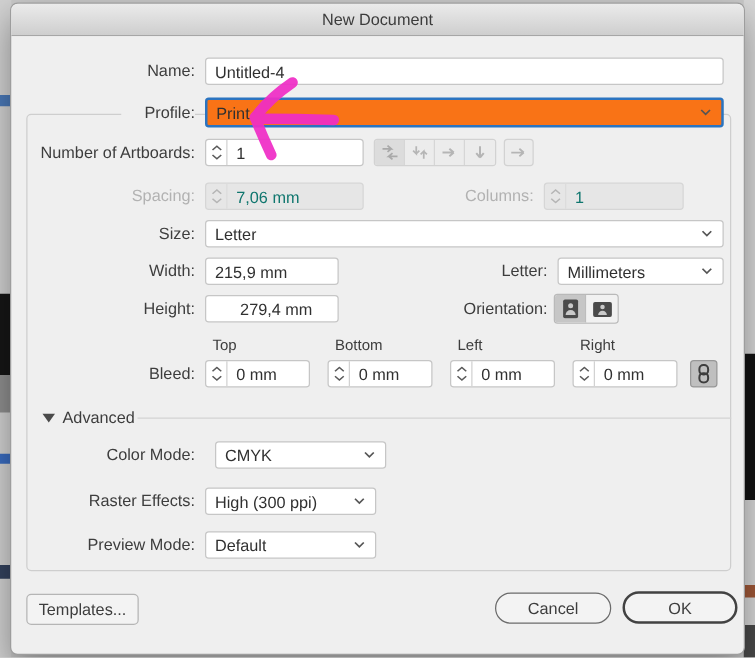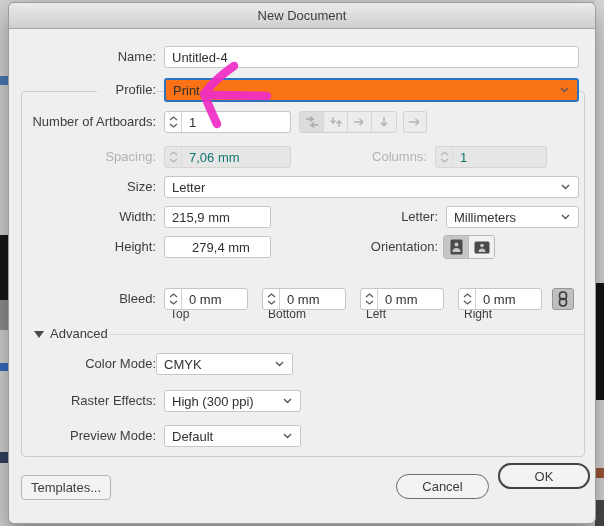--- a/index.html
+++ b/index.html
@@ -232,21 +232,21 @@
         <span class="orient">
           <svg width="16" height="13" viewBox="0 0 16 13">
               <rect x="0.5" y="0.5" width="15" height="12" rx="1.5" fill="#4a4a4a"></rect>
               <circle cx="8" cy="4.5" r="1.8" fill="#c9c9c9"></circle>
               <path d="M4.5 11 a3.5 3.5 0 0 1 7 0 z" fill="#c9c9c9"></path>
             </svg>
         </span>
       </div>
     </div>
 
-    <div class="row" style="top:266px;height:14px;margin-top:38px;">
+    <div class="row" style="top:266px;height:14px;">
       <span class="bleed-lbl" style="left:161px;">Top</span>
       <span class="bleed-lbl" style="left:259px;">Bottom</span>
       <span class="bleed-lbl" style="left:357px;">Left</span>
       <span class="bleed-lbl" style="left:455px;">Right</span>
     </div>
 
     <div class="row" style="top:285px;">
       <span class="lbl">Bleed:</span>
 
       <div class="field" style="left:155px;width:84px;">
@@ -306,21 +306,21 @@
     </div>
 
     <div class="row" style="top:320px;">
       <span class="adv-tri"></span>
       <span class="adv-text">Advanced</span>
       <span class="adv-line"></span>
     </div>
 
     <div class="row" style="top:350px;">
       <span class="lbl">Color Mode:</span>
-      <div class="field" style="left:147px;width:137px;">
+      <div class="field" style="left:163px;width:137px;">
         <span class="val">CMYK</span>
         <span class="chev">
           <svg width="9" height="6" viewBox="0 0 9 6">
               <polyline points="1,1 4.5,4.5 8,1" fill="none" stroke="#555" stroke-width="1.4"></polyline>
             </svg>
         </span>
       </div>
     </div>
 
     <div class="row" style="top:387px;">
@@ -342,21 +342,21 @@
         <span class="chev">
           <svg width="9" height="6" viewBox="0 0 9 6">
               <polyline points="1,1 4.5,4.5 8,1" fill="none" stroke="#555" stroke-width="1.4"></polyline>
             </svg>
         </span>
       </div>
     </div>
 
     <button class="btn pill" style="left:387px;top:471px;width:93px;">Cancel</button>
     <button class="btn square" style="left:12px;top:472px;width:90px;">Templates...</button>
-    <button class="btn pill default" style="left:489px;top:460px;width:92px;height:26px;">OK</button>
+    <button class="btn pill default" style="left:489px;top:470px;width:92px;height:26px;">OK</button>
 
     <svg class="annot" style="left:180px;top:52px;" width="115" height="85" viewBox="0 0 115 85">
       <g stroke="#ef2ec6" stroke-width="8.5" stroke-linecap="round" fill="none" opacity="0.93">
         <path d="M78 41 Q48 40 21 40"></path>
         <path d="M45 11 Q26 24 15 39"></path>
         <path d="M15 39 Q21 54 28 69"></path>
       </g>
     </svg>
 
   </div>

